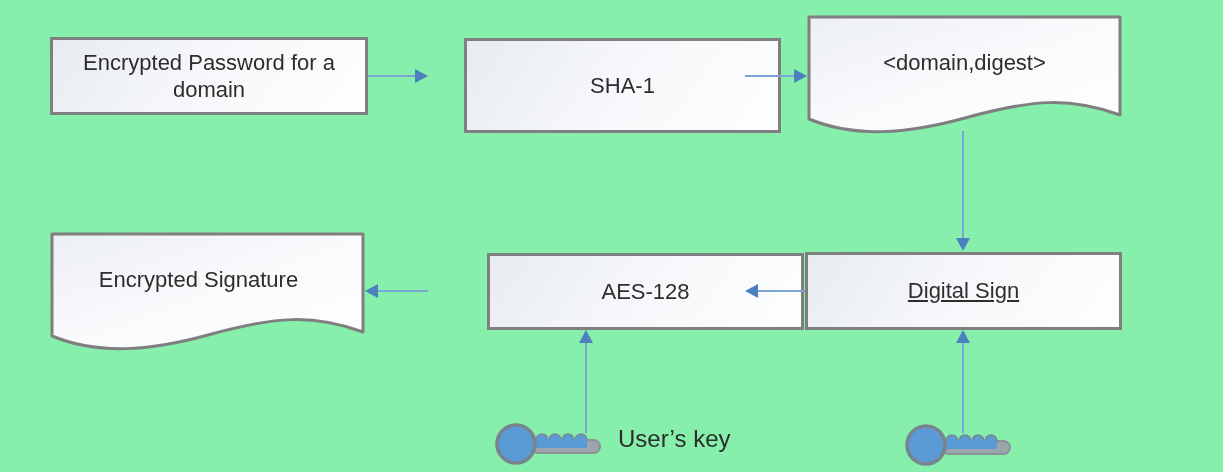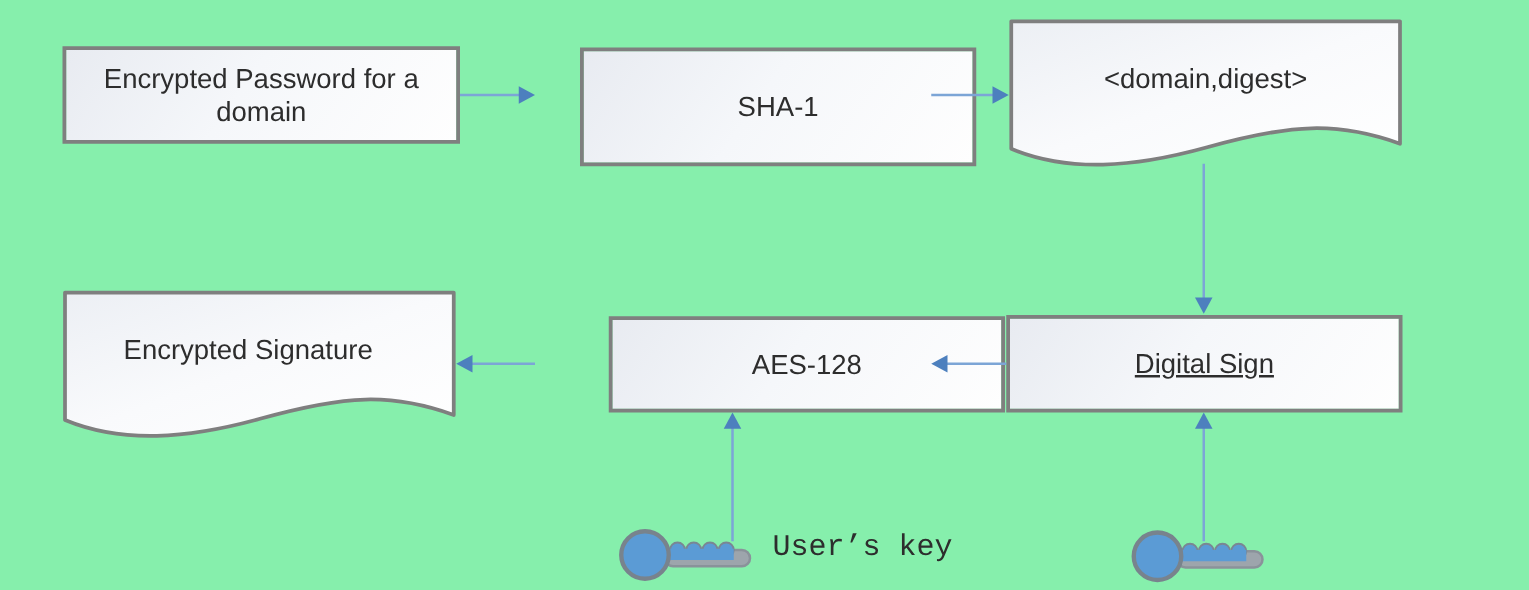--- a/index.html
+++ b/index.html
@@ -79,21 +79,20 @@
     border-left: 7px solid transparent; border-right: 7px solid transparent;
     border-bottom: 13px solid var(--head);
   }
 
   
   .key-label {
     position: absolute;
     font-size: 24px;
     color: var(--text);
     white-space: nowrap;
-    font-family: Liberation Mono, monospace;
   }
 </style>
 </head>
 <body>
 
 <div class="canvas">
 
   <div class="box" style="left:50px; top:37px; width:318px; height:78px;">
     <span>Encrypted Password for a domain</span>
   </div>

